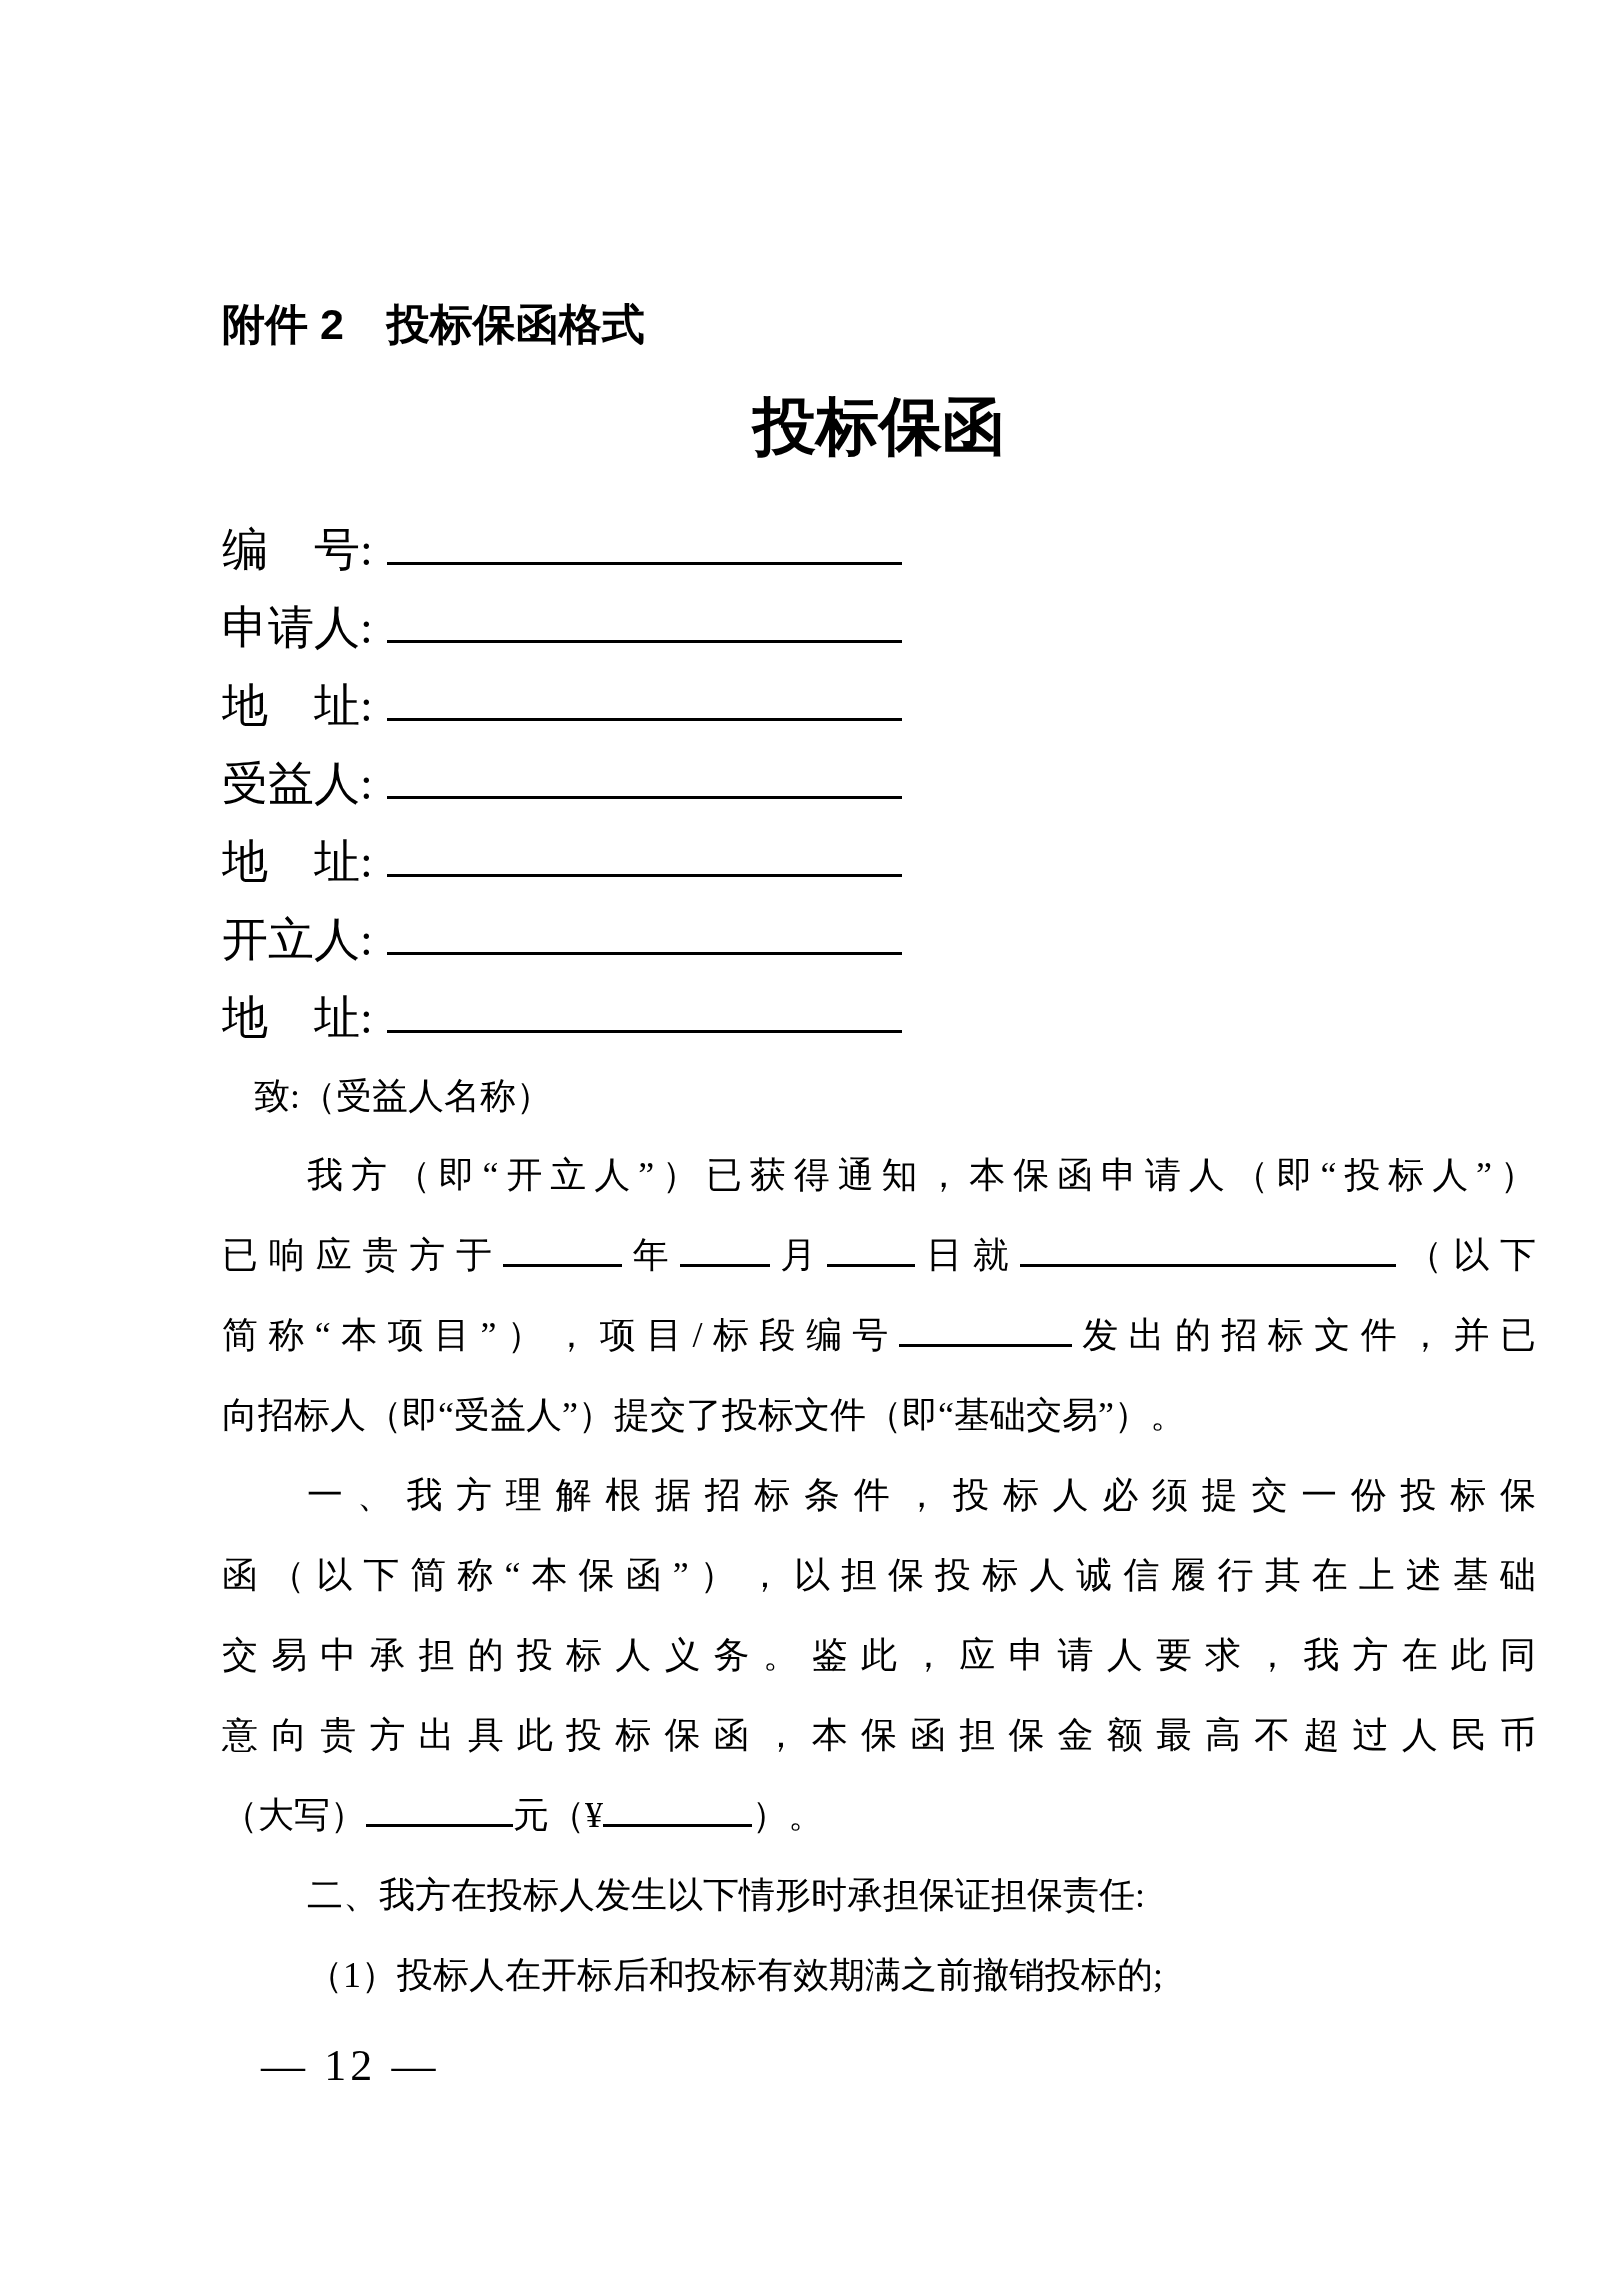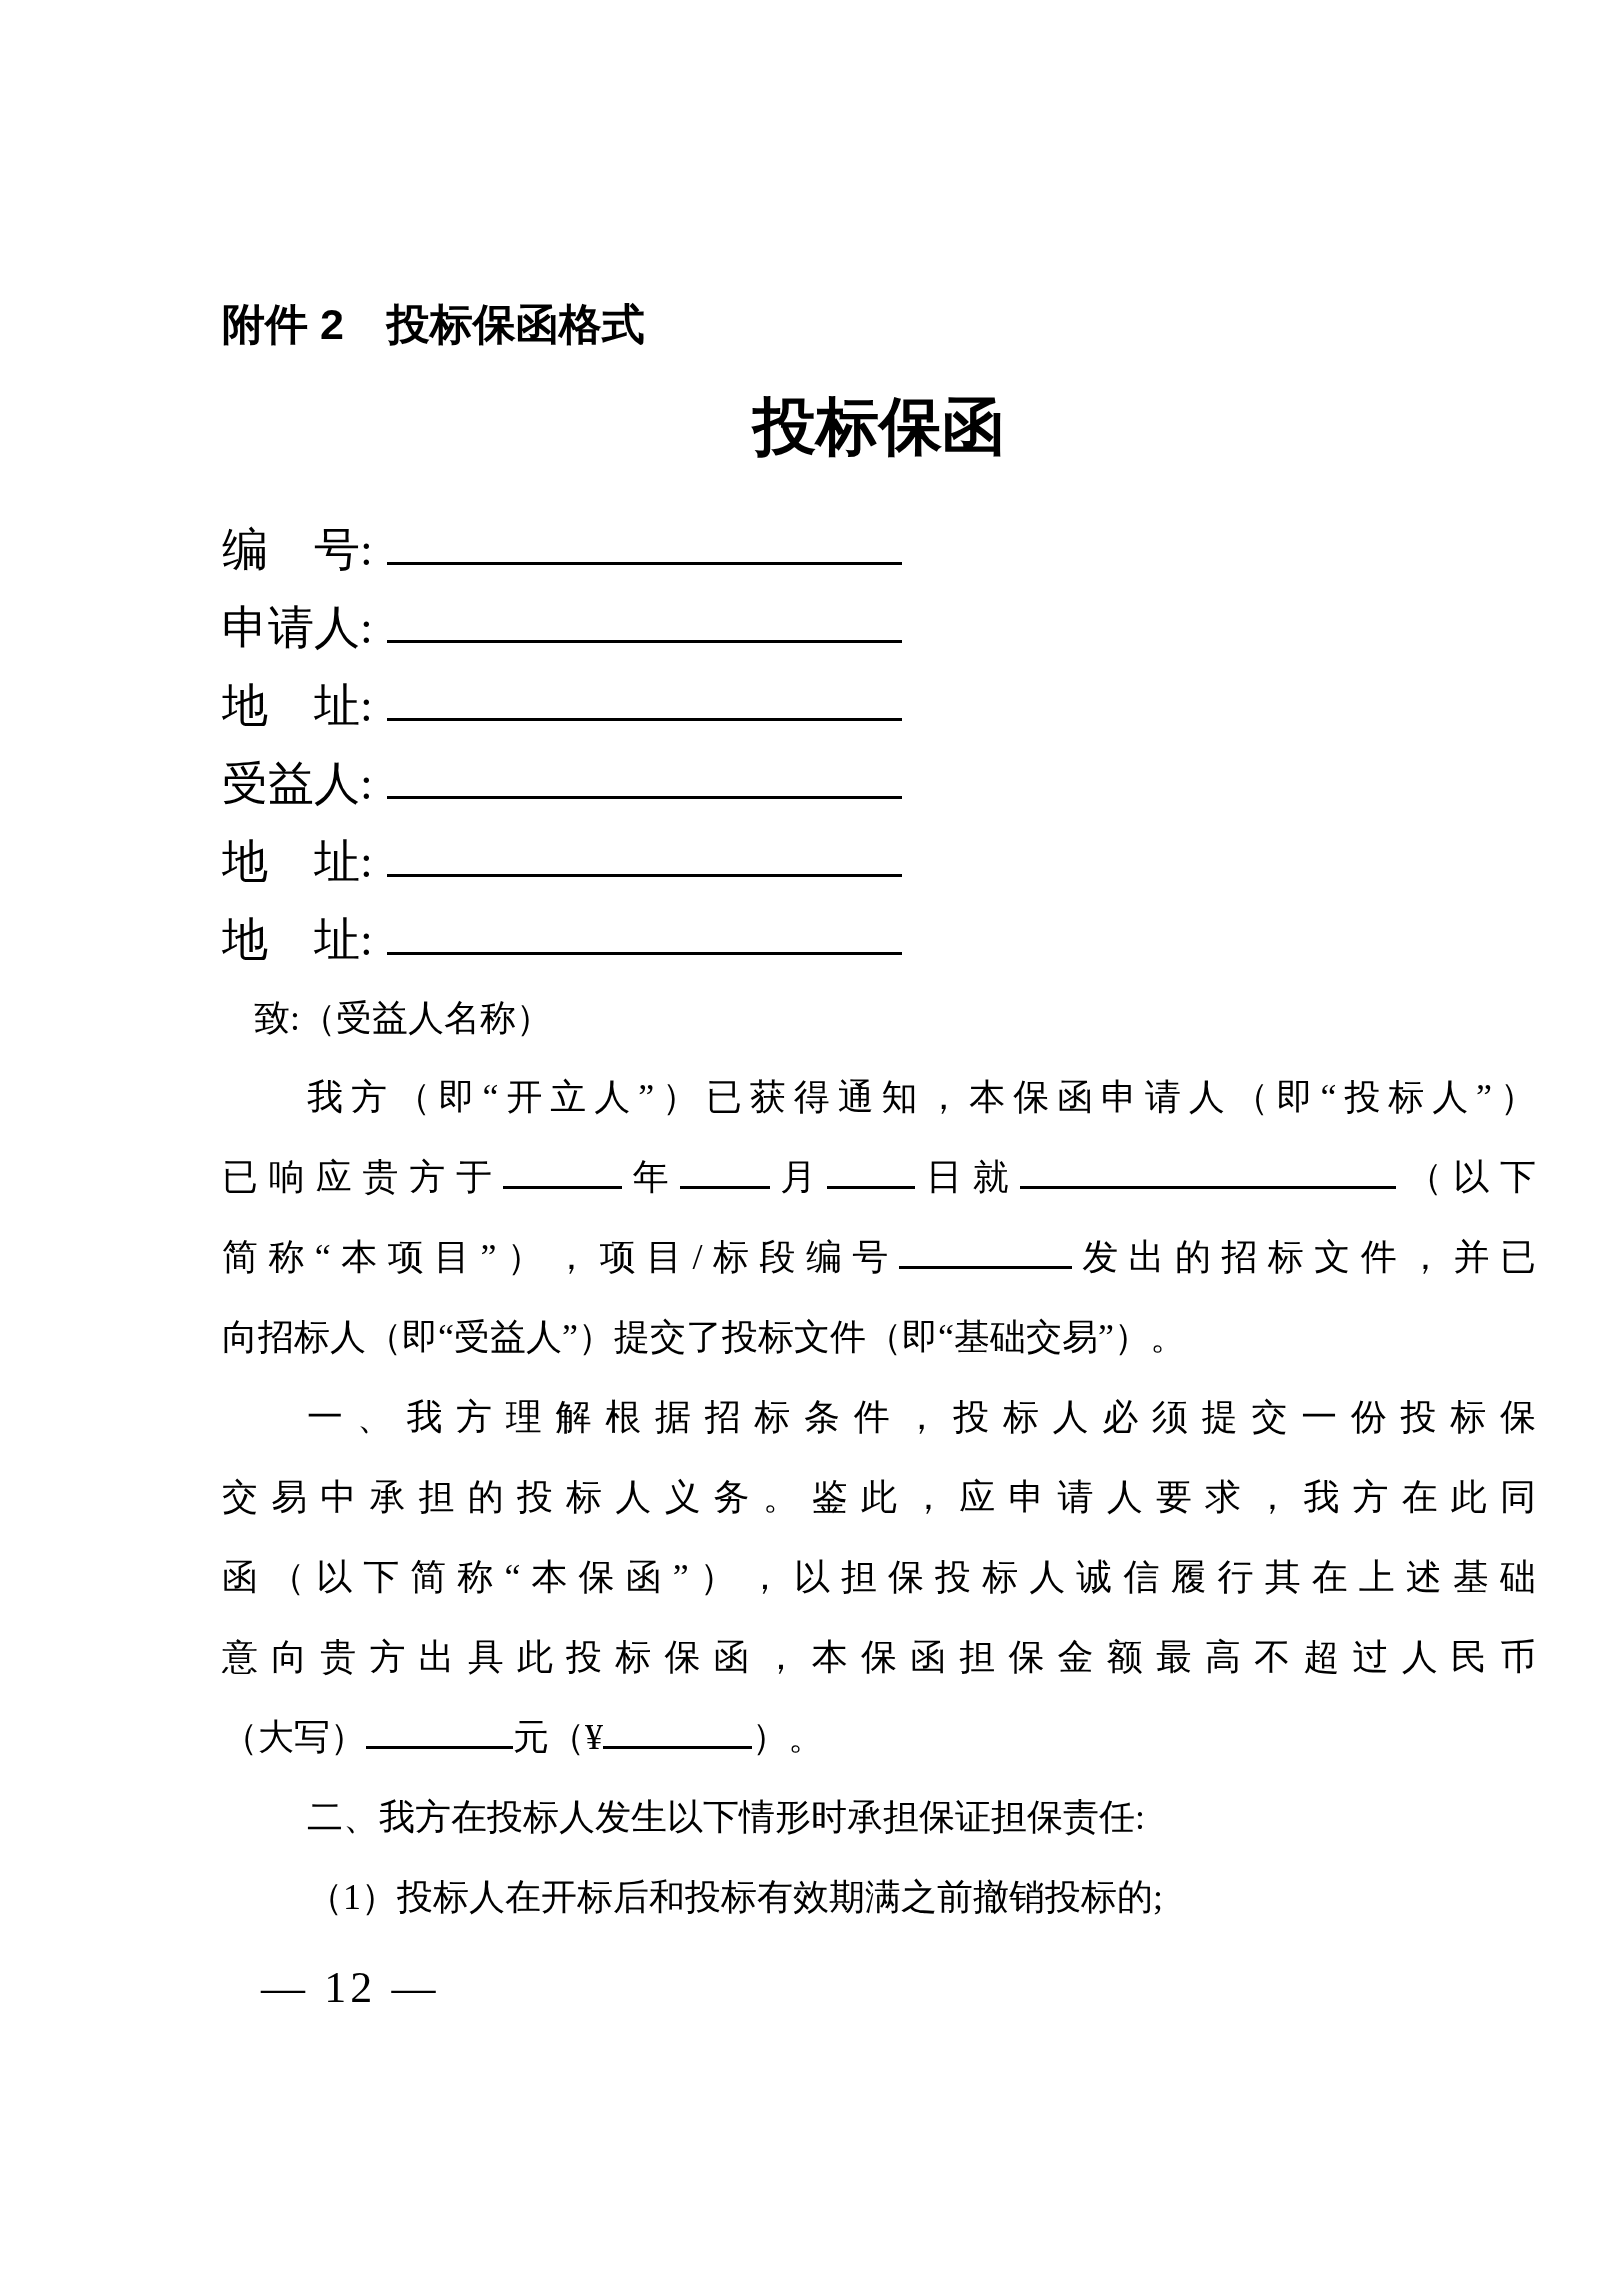--- a/index.html
+++ b/index.html
@@ -72,33 +72,36 @@
     <div class="frow">
       <span class="flabel">地　址:</span><span class="fblank"></span>
     </div>
     <div class="frow">
       <span class="flabel">受益人:</span><span class="fblank"></span>
     </div>
     <div class="frow">
       <span class="flabel">地　址:</span><span class="fblank"></span>
     </div>
     <div class="frow">
+      <span class="flabel">开立人:</span><span class="fblank"></span>
+    </div>
+    <div class="frow">
       <span class="flabel">地　址:</span><span class="fblank"></span>
     </div>
     <div class="salut">致:（受益人名称）</div>
   </div>
 
   <div class="bodytext">
       <div class="line ind jst"><span>我方（即“开立人”）已获得通知，本保函申请人（即“投标人”）</span></div>
       <div class="line jst"><span>已响应贵方于</span><span class="blank" style="width: 119px;"></span><span>年</span><span class="blank" style="width: 90px;"></span><span>月</span><span class="blank" style="width: 88px;"></span><span>日就</span><span class="blank" style="width: 376px;"></span><span>（以下</span></div>
       <div class="line jst"><span>简称“本项目”），项目/标段编号</span><span class="blank" style="width: 173px;"></span><span>发出的招标文件，并已</span></div>
       <div class="line"><span>向招标人（即“受益人”）提交了投标文件（即“基础交易”）。</span></div>
       <div class="line ind jst"><span>一、我方理解根据招标条件，投标人必须提交一份投标保</span></div>
+      <div class="line jst"><span>函（以下简称“本保函”），以担保投标人诚信履行其在上述基础</span></div>
       <div class="line jst"><span>交易中承担的投标人义务。鉴此，应申请人要求，我方在此同</span></div>
-      <div class="line jst"><span>函（以下简称“本保函”），以担保投标人诚信履行其在上述基础</span></div>
       <div class="line jst"><span>意向贵方出具此投标保函，本保函担保金额最高不超过人民币</span></div>
       <div class="line"><span>（大写）</span><span class="blank" style="width: 147px;"></span><span>元（¥</span><span class="blank" style="width: 149px;"></span><span>）。</span></div>
       <div class="line ind"><span>二、我方在投标人发生以下情形时承担保证担保责任:</span></div>
       <div class="line ind"><span>（1）投标人在开标后和投标有效期满之前撤销投标的;</span></div>
     </div>
 
   <div class="footer">— 12 —</div>
 
 </div>
 

